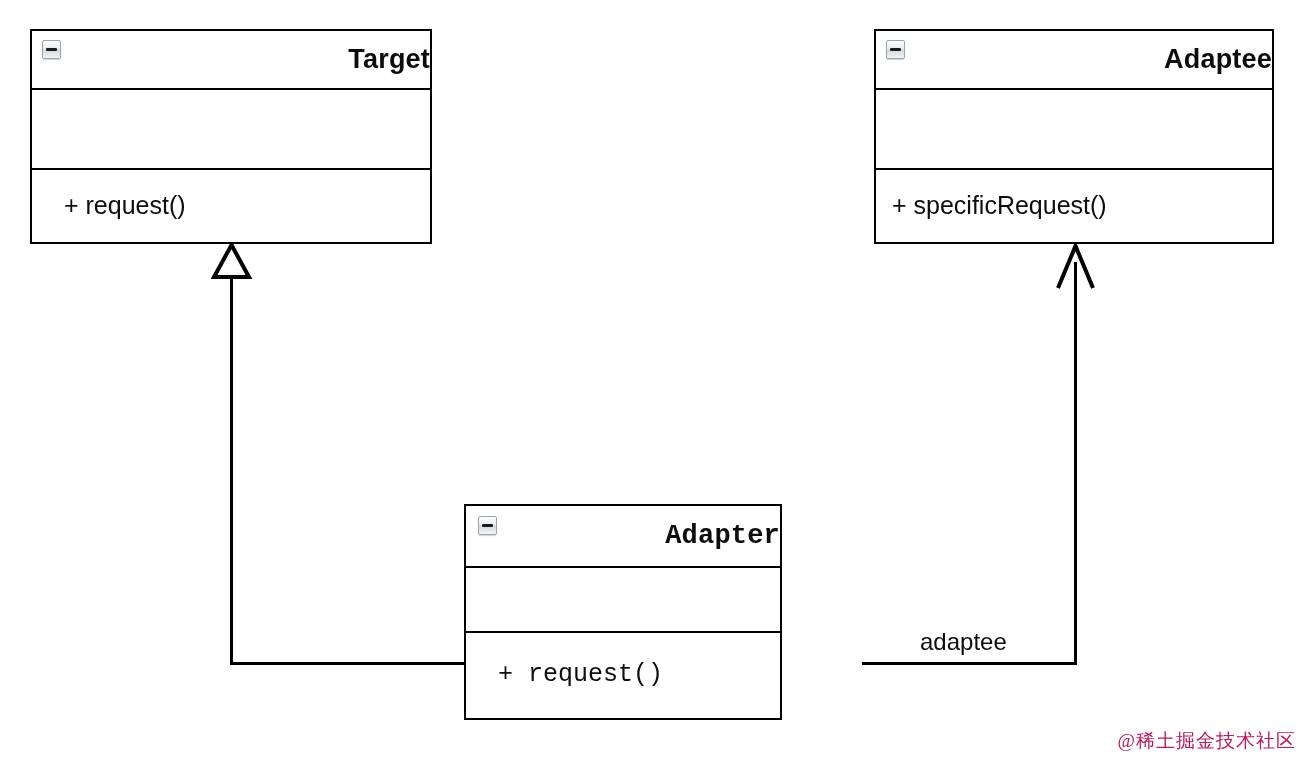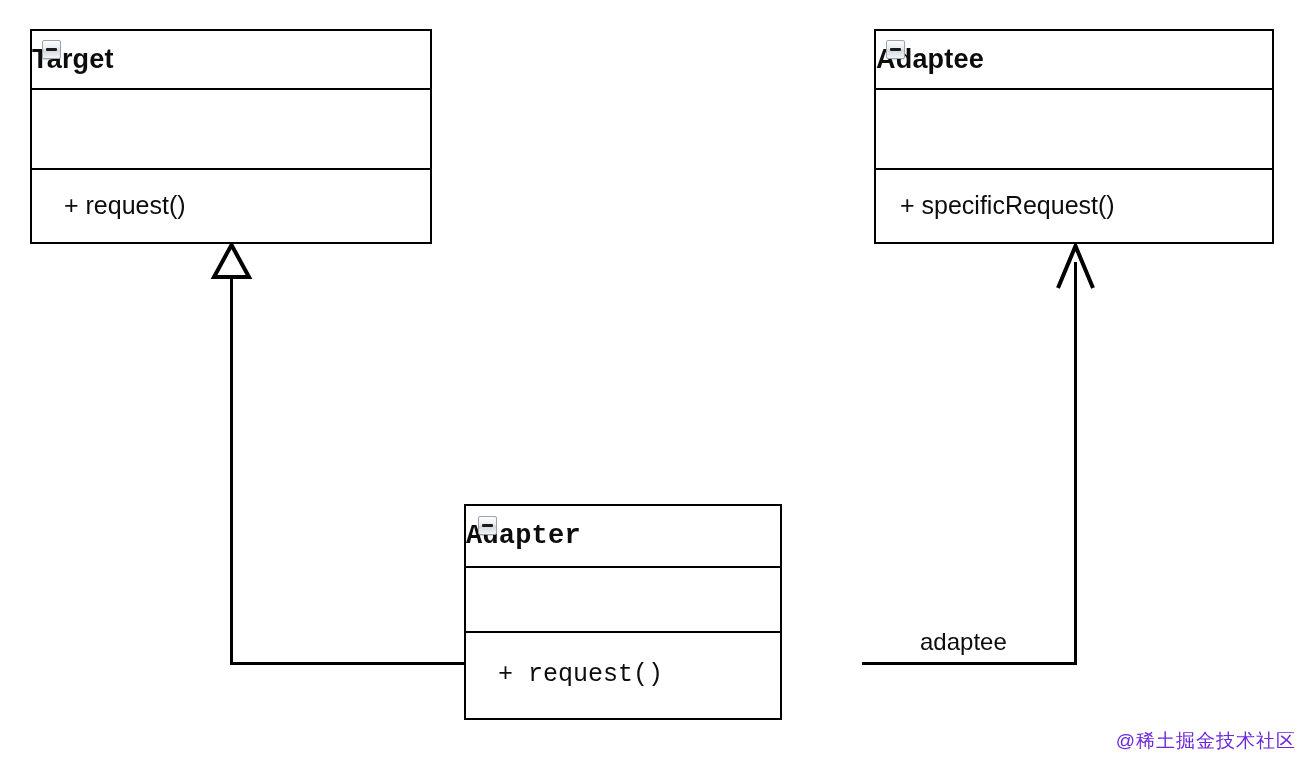--- a/index.html
+++ b/index.html
@@ -26,21 +26,21 @@
     background: #ffffff;
     border: 2px solid #000000;
     z-index: 3;
   }
   .uml-header {
     position: relative;
     box-sizing: border-box;
     border-bottom: 2px solid #000000;
     display: flex;
     align-items: center;
-    justify-content: flex-start;
+    justify-content: flex-end;
   }
   .uml-title {
     font-weight: bold;
     color: #0d0d0d;
     letter-spacing: 0.2px;
     line-height: 1;
   }
   .uml-attrs {
     box-sizing: border-box;
     border-bottom: 2px solid #000000;
@@ -106,24 +106,25 @@
 
   .edge-label {
     position: absolute;
     color: #0d0d0d;
     white-space: nowrap;
     z-index: 4;
   }
 
   .watermark {
     position: absolute;
-    color: #6d28d9;
+    color: #be185d;
     white-space: nowrap;
     z-index: 5;
     letter-spacing: 1px;
+    font-family: Liberation Serif, serif;
   }
 </style>
 </head>
 <body>
 
 <div id="canvas">
 
   <div class="line-v" style="left:230px; top:268px; height:397px;"></div>
   <div class="line-h" style="left:230px; top:662px; width:240px;"></div>
 
@@ -149,21 +150,21 @@
       <span class="uml-op" style="font-size:25px;">+ request()</span>
     </div>
   </div>
 
   <div class="uml-class" style="left:874px; top:29px; width:400px; height:215px;">
     <div class="uml-header" style="height:59px;">
       <span class="collapse-icon" style="left:10px; top:9px;"></span>
       <span class="uml-title" style="font-size:27px;">Adaptee</span>
     </div>
     <div class="uml-attrs" style="height:80px;"></div>
-    <div class="uml-ops" style="height:70px; padding-left:8px;">
+    <div class="uml-ops" style="height:70px; padding-left:0;">
       <span class="uml-op" style="font-size:25px;">+ specificRequest()</span>
     </div>
   </div>
 
   <div class="uml-class" style="left:464px; top:504px; width:318px; height:216px;font-family:Liberation Mono, monospace;">
     <div class="uml-header" style="height:62px;">
       <span class="collapse-icon" style="left:12px; top:10px;"></span>
       <span class="uml-title" style="font-size:27px;">Adapter</span>
     </div>
     <div class="uml-attrs" style="height:65px;"></div>

